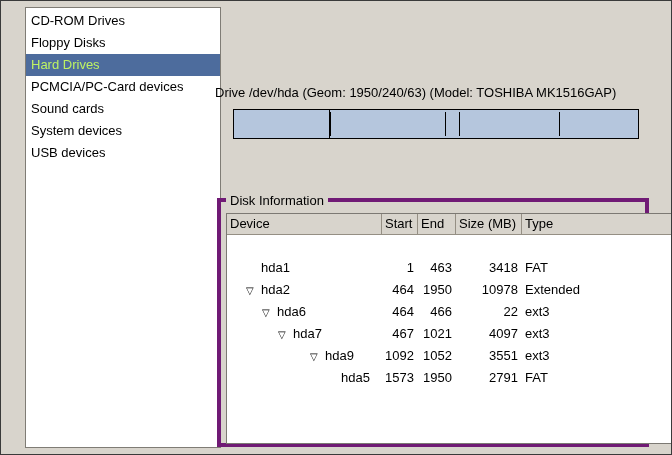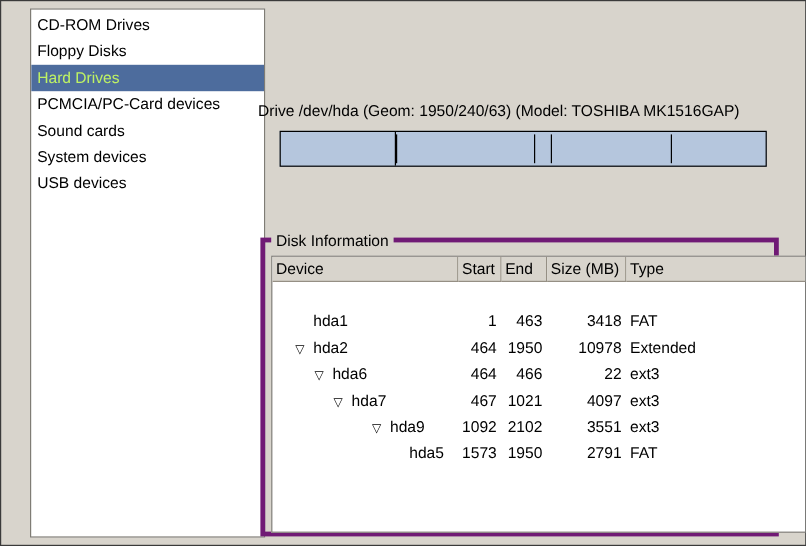--- a/index.html
+++ b/index.html
@@ -107,21 +107,21 @@
           <div class="trow">
             <div class="cell col-device"><span style="display: inline-block; width: 48px;"></span><span class="expander">▽</span><span>hda7</span></div>
             <div class="cell col-start num">467</div>
             <div class="cell col-end num">1021</div>
             <div class="cell col-size num">4097</div>
             <div class="cell col-type">ext3</div>
           </div>
           <div class="trow">
             <div class="cell col-device"><span style="display: inline-block; width: 80px;"></span><span class="expander">▽</span><span>hda9</span></div>
             <div class="cell col-start num">1092</div>
-            <div class="cell col-end num">2102</div>
+            <div class="cell col-end num">1052</div>
             <div class="cell col-size num">3551</div>
             <div class="cell col-type">ext3</div>
           </div>
           <div class="trow">
             <div class="cell col-device"><span style="display: inline-block; width: 96px;"></span><span class="expander"></span><span>hda5</span></div>
             <div class="cell col-start num">1573</div>
             <div class="cell col-end num">1950</div>
             <div class="cell col-size num">2791</div>
             <div class="cell col-type">FAT</div>
           </div>

